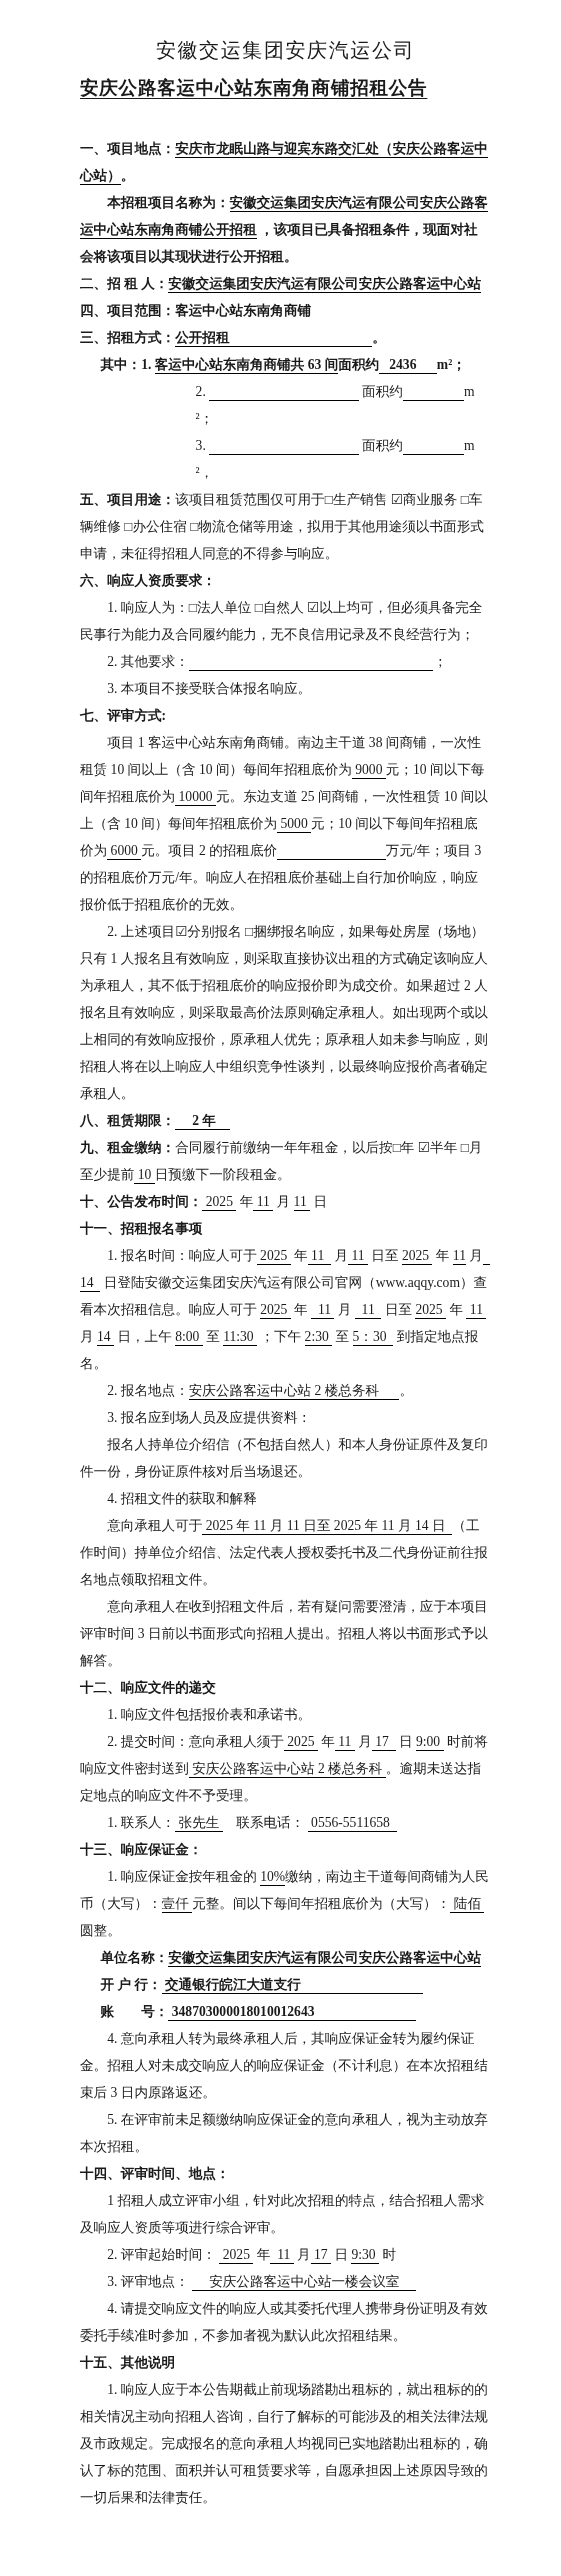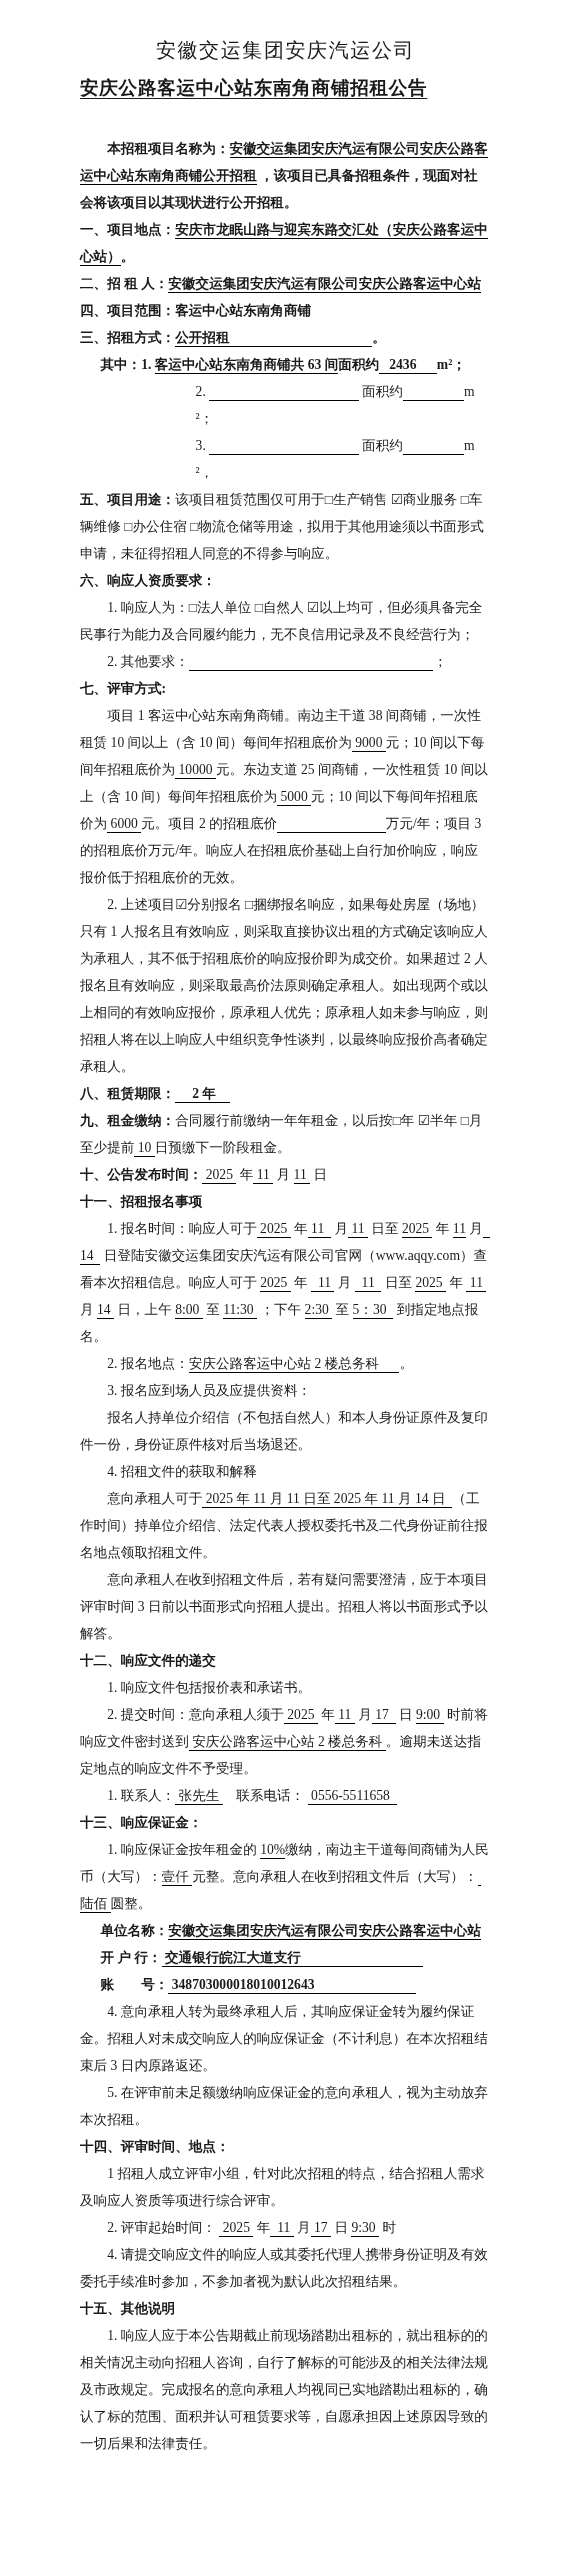--- a/index.html
+++ b/index.html
@@ -44,58 +44,60 @@
   .seg.b{font-weight:bold;}
   .seg.u{border-bottom:0.8px solid #000;padding-bottom:0.8px;}
 </style>
 </head>
 <body>
 
 <div class="page">
   <h1 class="title1">安徽交运集团安庆汽运公司</h1>
   <h2 class="title2">安庆公路客运中心站东南角商铺招租公告</h2>
   <div>
+      <p class="para h"><span class="seg b">一、项目地点：</span><span class="seg u b">安庆市龙眠山路与迎宾东路交汇处（安庆公路客运中心站）</span><span class="seg b">。</span></p>
       <p class="para"><span class="seg b">本招租项目名称为：</span><span class="seg u b">安徽交运集团安庆汽运有限公司安庆公路客运中心站东南角商铺公开招租</span><span class="seg b"> ，该项目已具备招租条件，现面对社会将该项目以其现状进行公开招租。</span></p>
-      <p class="para h"><span class="seg b">一、项目地点：</span><span class="seg u b">安庆市龙眠山路与迎宾东路交汇处（安庆公路客运中心站）</span><span class="seg b">。</span></p>
       <p class="para h"><span class="seg b">二、招 租 人：</span><span class="seg u b">安徽交运集团安庆汽运有限公司安庆公路客运中心站</span></p>
       <p class="para h"><span class="seg b">四、项目范围：</span><span class="seg b">客运中心站东南角商铺</span></p>
       <p class="para h"><span class="seg b">三、招租方式：</span><span class="seg u b">公开招租</span><span class="seg u">                                          </span><span class="seg b">。</span></p>
       <p class="para acct"><span class="seg b">其中：1. </span><span class="seg u b">客运中心站东南角商铺共 63 间</span><span class="seg b">面积约</span><span class="seg u b">   2436      </span><span class="seg b">m²；</span></p>
       <p class="para sub2"><span class="seg">2. </span><span class="seg u">                                            </span><span class="seg"> 面积约</span><span class="seg u">                  </span><span class="seg">m²；</span></p>
       <p class="para sub2"><span class="seg">3. </span><span class="seg u">                                            </span><span class="seg"> 面积约</span><span class="seg u">                  </span><span class="seg">m²，</span></p>
       <p class="para h"><span class="seg b">五、项目用途：</span><span class="seg">该项目租赁范围仅可用于□生产销售 ☑商业服务 □车辆维修 □办公住宿 □物流仓储等用途，拟用于其他用途须以书面形式申请，未征得招租人同意的不得参与响应。</span></p>
       <p class="para h"><span class="seg b">六、响应人资质要求：</span></p>
       <p class="para"><span class="seg">1. 响应人为：□法人单位 □自然人 ☑以上均可，但必须具备完全民事行为能力及合同履约能力，无不良信用记录及不良经营行为；</span></p>
       <p class="para"><span class="seg">2. 其他要求：</span><span class="seg u">                                                                        </span><span class="seg">；</span></p>
+      <p class="para"><span class="seg">3. 本项目不接受联合体报名响应。</span></p>
       <p class="para h"><span class="seg b">七、评审方式:</span></p>
       <p class="para"><span class="seg">项目 1 客运中心站东南角商铺。南边主干道 38 间商铺，一次性租赁 10 间以上（含 10 间）每间年招租底价为</span><span class="seg u"> 9000 </span><span class="seg">元；10 间以下每间年招租底价为</span><span class="seg u"> 10000 </span><span class="seg">元。东边支道 25 间商铺，一次性租赁 10 间以上（含 10 间）每间年招租底价为</span><span class="seg u"> 5000 </span><span class="seg">元；10 间以下每间年招租底价为</span><span class="seg u"> 6000 </span><span class="seg">元。项目 2 的招租底价</span><span class="seg u">                                </span><span class="seg">万元/年；项目 3 的招租底价万元/年。响应人在招租底价基础上自行加价响应，响应报价低于招租底价的无效。</span></p>
       <p class="para"><span class="seg">2. 上述项目☑分别报名 □捆绑报名响应，如果每处房屋（场地）只有 1 人报名且有效响应，则采取直接协议出租的方式确定该响应人为承租人，其不低于招租底价的响应报价即为成交价。如果超过 2 人报名且有效响应，则采取最高价法原则确定承租人。如出现两个或以上相同的有效响应报价，原承租人优先；原承租人如未参与响应，则招租人将在以上响应人中组织竞争性谈判，以最终响应报价高者确定承租人。</span></p>
       <p class="para h"><span class="seg b">八、租赁期限：</span><span class="seg u b">     2 年    </span></p>
       <p class="para h"><span class="seg b">九、租金缴纳：</span><span class="seg">合同履行前缴纳一年年租金，以后按□年 ☑半年 □月至少提前</span><span class="seg u"> 10 </span><span class="seg">日预缴下一阶段租金。</span></p>
       <p class="para h"><span class="seg b">十、公告发布时间：</span><span class="seg u"> 2025 </span><span class="seg"> 年</span><span class="seg u"> 11 </span><span class="seg"> 月 </span><span class="seg u">11 </span><span class="seg"> 日</span></p>
       <p class="para h"><span class="seg b">十一、招租报名事项</span></p>
       <p class="para"><span class="seg">1. 报名时间：响应人可于</span><span class="seg u"> 2025 </span><span class="seg"> 年</span><span class="seg u"> 11  </span><span class="seg"> 月</span><span class="seg u"> 11 </span><span class="seg"> 日至 </span><span class="seg u">2025 </span><span class="seg"> 年 </span><span class="seg u">11</span><span class="seg"> 月</span><span class="seg u">  14  </span><span class="seg"> 日登陆安徽交运集团安庆汽运有限公司官网（www.aqqy.com）查看本次招租信息。响应人可于 </span><span class="seg u">2025 </span><span class="seg"> 年 </span><span class="seg u">  11 </span><span class="seg"> 月 </span><span class="seg u">  11  </span><span class="seg"> 日至 </span><span class="seg u">2025 </span><span class="seg"> 年 </span><span class="seg u"> 11 </span><span class="seg"> 月 </span><span class="seg u">14 </span><span class="seg"> 日，上午 </span><span class="seg u">8:00 </span><span class="seg"> 至 </span><span class="seg u">11:30 </span><span class="seg"> ；下午 </span><span class="seg u">2:30 </span><span class="seg"> 至 </span><span class="seg u">5：30  </span><span class="seg"> 到指定地点报名。</span></p>
       <p class="para"><span class="seg">2. 报名地点：</span><span class="seg u">安庆公路客运中心站 2 楼总务科      </span><span class="seg">。</span></p>
       <p class="para"><span class="seg">3. 报名应到场人员及应提供资料：</span></p>
       <p class="para"><span class="seg">报名人持单位介绍信（不包括自然人）和本人身份证原件及复印件一份，身份证原件核对后当场退还。</span></p>
       <p class="para"><span class="seg">4. 招租文件的获取和解释</span></p>
       <p class="para"><span class="seg">意向承租人可于</span><span class="seg u"> 2025 年 11 月 11 日至 2025 年 11 月 14 日  </span><span class="seg">（工作时间）持单位介绍信、法定代表人授权委托书及二代身份证前往报名地点领取招租文件。</span></p>
       <p class="para"><span class="seg">意向承租人在收到招租文件后，若有疑问需要澄清，应于本项目评审时间 3 日前以书面形式向招租人提出。招租人将以书面形式予以解答。</span></p>
       <p class="para h"><span class="seg b">十二、响应文件的递交</span></p>
       <p class="para"><span class="seg">1. 响应文件包括报价表和承诺书。</span></p>
       <p class="para"><span class="seg">2. 提交时间：意向承租人须于</span><span class="seg u"> 2025 </span><span class="seg"> 年</span><span class="seg u"> 11 </span><span class="seg"> 月</span><span class="seg u"> 17  </span><span class="seg"> 日 </span><span class="seg u">9:00 </span><span class="seg"> 时前将响应文件密封送到</span><span class="seg u"> 安庆公路客运中心站 2 楼总务科 </span><span class="seg">。逾期未送达指定地点的响应文件不予受理。</span></p>
       <p class="para"><span class="seg">1. 联系人：</span><span class="seg u"> 张先生 </span><span class="seg">    联系电话： </span><span class="seg u"> 0556-5511658  </span></p>
       <p class="para h"><span class="seg b">十三、响应保证金：</span></p>
-      <p class="para"><span class="seg">1. 响应保证金按年租金的 </span><span class="seg u">10%</span><span class="seg">缴纳，南边主干道每间商铺为人民币（大写）：</span><span class="seg u">壹仟 </span><span class="seg">元整。意向承租人在收到招租文件后（大写）：</span><span class="seg u"> 陆佰 </span><span class="seg">圆整。</span></p>
+      <p class="para"><span class="seg">1. 响应保证金按年租金的 </span><span class="seg u">10%</span><span class="seg">缴纳，南边主干道每间商铺为人民币（大写）：</span><span class="seg u">壹仟 </span><span class="seg">元整。间以下每间年招租底价为（大写）：</span><span class="seg u"> 陆佰 </span><span class="seg">圆整。</span></p>
       <p class="para acct"><span class="seg b">单位名称：</span><span class="seg u b">安徽交运集团安庆汽运有限公司安庆公路客运中心站</span></p>
       <p class="para acct"><span class="seg b">开 户 行：</span><span class="seg u b"> 交通银行皖江大道支行                                    </span></p>
       <p class="para acct"><span class="seg b">账　　号：</span><span class="seg u b"> 348703000018010012643                              </span></p>
       <p class="para"><span class="seg">4. 意向承租人转为最终承租人后，其响应保证金转为履约保证金。招租人对未成交响应人的响应保证金（不计利息）在本次招租结束后 3 日内原路返还。</span></p>
       <p class="para"><span class="seg">5. 在评审前未足额缴纳响应保证金的意向承租人，视为主动放弃本次招租。</span></p>
       <p class="para h"><span class="seg b">十四、评审时间、地点：</span></p>
       <p class="para"><span class="seg">1 招租人成立评审小组，针对此次招租的特点，结合招租人需求及响应人资质等项进行综合评审。</span></p>
       <p class="para"><span class="seg">2. 评审起始时间： </span><span class="seg u"> 2025 </span><span class="seg"> 年</span><span class="seg u">  11 </span><span class="seg"> 月</span><span class="seg u"> 17 </span><span class="seg"> 日 </span><span class="seg u">9:30 </span><span class="seg"> 时</span></p>
+      <p class="para"><span class="seg">3. 评审地点： </span><span class="seg u">　 安庆公路客运中心站一楼会议室 　</span></p>
       <p class="para"><span class="seg">4. 请提交响应文件的响应人或其委托代理人携带身份证明及有效委托手续准时参加，不参加者视为默认此次招租结果。</span></p>
       <p class="para h"><span class="seg b">十五、其他说明</span></p>
       <p class="para"><span class="seg">1. 响应人应于本公告期截止前现场踏勘出租标的，就出租标的的相关情况主动向招租人咨询，自行了解标的可能涉及的相关法律法规及市政规定。完成报名的意向承租人均视同已实地踏勘出租标的，确认了标的范围、面积并认可租赁要求等，自愿承担因上述原因导致的一切后果和法律责任。</span></p>
     </div>
 </div>
 
 
 </body></html>

